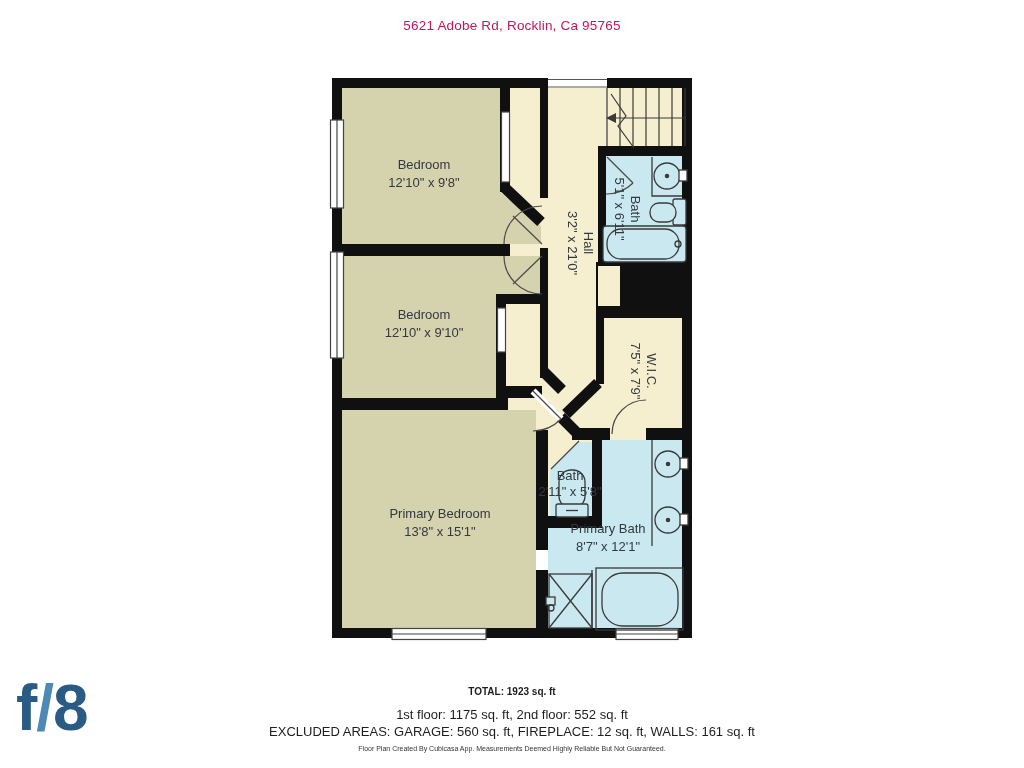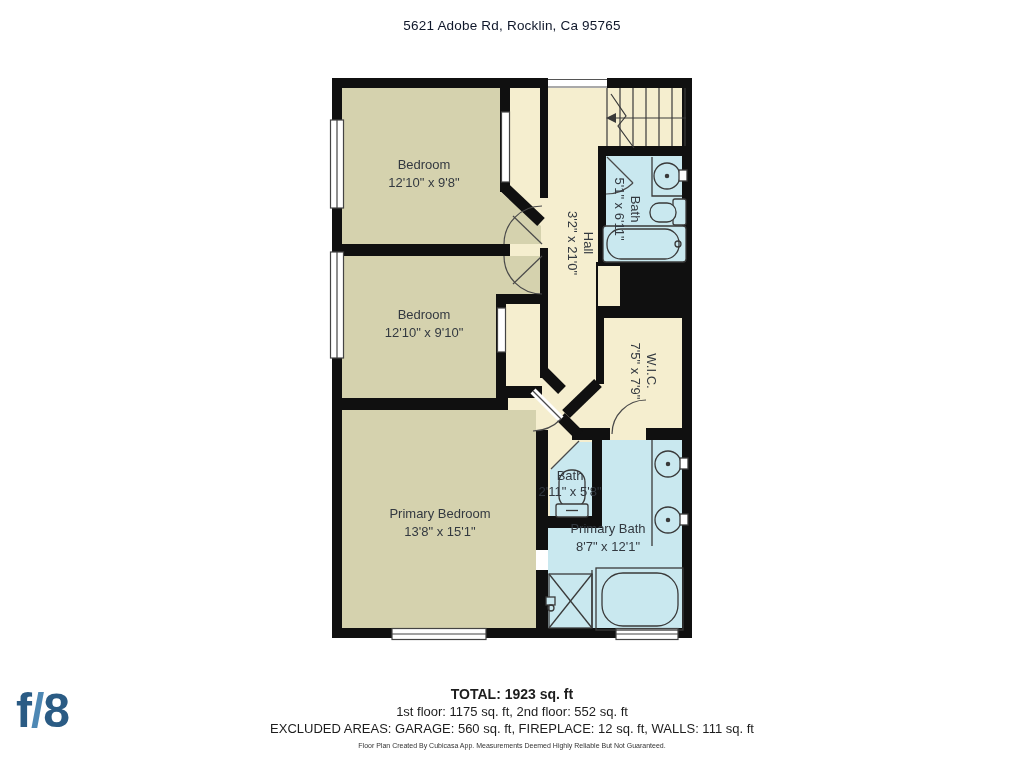--- a/index.html
+++ b/index.html
@@ -1,31 +1,31 @@
 <!DOCTYPE html>
 <html><head>
 <meta charset="utf-8">
 <style>
   * { margin:0; padding:0; box-sizing:border-box; }
   html,body { width:1024px; height:768px; background:#ffffff; overflow:hidden;
               font-family:"Liberation Sans", sans-serif; }
   .stage { position:relative; width:1024px; height:768px; background:#fff; }
 
   .header { position:absolute; top:18px; left:0; width:100%; text-align:center;
-            font-size:13.5px; color:#0f172a; letter-spacing:.2px; }
+            font-size:13.5px; color:#be185d; letter-spacing:.2px; }
 
   .plan-svg { position:absolute; left:0; top:0; width:1024px; height:768px; }
 
   .footer { position:absolute; top:686px; left:0; width:100%; text-align:center; color:#1d1d1d; }
-  .footer .total { font-size:14px; font-weight:bold; margin-bottom:2px; }
+  .footer .total { font-size:10px; font-weight:bold; margin-bottom:10px; }
   .footer .line  { font-size:13px; margin-bottom:2px; }
   .footer .disclaimer { font-size:7px; color:#333; margin-top:6px; }
 
-  .logo { position:absolute; left:16px; top:676px; font-size:48px; font-weight:bold;
-          letter-spacing:-2px; line-height:1;margin-top:11px; }
+  .logo { position:absolute; left:16px; top:676px; font-size:64px; font-weight:bold;
+          letter-spacing:-2px; line-height:1; }
   .logo .lf, .logo .l8 { color:#2a5b84; }
   .logo .ls { color:#4e88b4; font-weight:600; padding:0 1px; }
 
   svg text { font-family:"Liberation Sans", sans-serif; }
 </style>
 </head>
 <body>
 
 <div class="stage">
 
@@ -195,21 +195,21 @@
       <text x="570" y="496">2'11" x 5'8"</text>
 
       <text x="608" y="533">Primary Bath</text>
       <text x="608" y="551">8'7" x 12'1"</text>
     </g>
   </svg>
 
   <div class="footer">
     <div class="total">TOTAL: 1923 sq. ft</div>
     <div class="line">1st floor: 1175 sq. ft, 2nd floor: 552 sq. ft</div>
-    <div class="line">EXCLUDED AREAS: GARAGE: 560 sq. ft, FIREPLACE: 12 sq. ft, WALLS: 111 sq. ft</div>
+    <div class="line">EXCLUDED AREAS: GARAGE: 560 sq. ft, FIREPLACE: 12 sq. ft, WALLS: 161 sq. ft</div>
     <div class="disclaimer">Floor Plan Created By Cubicasa App. Measurements Deemed Highly Reliable But Not Guaranteed.</div>
   </div>
 
   <div class="logo">
     <span class="lf">f</span><span class="ls">/</span><span class="l8">8</span>
   </div>
 
 </div>
 
 </body></html>

